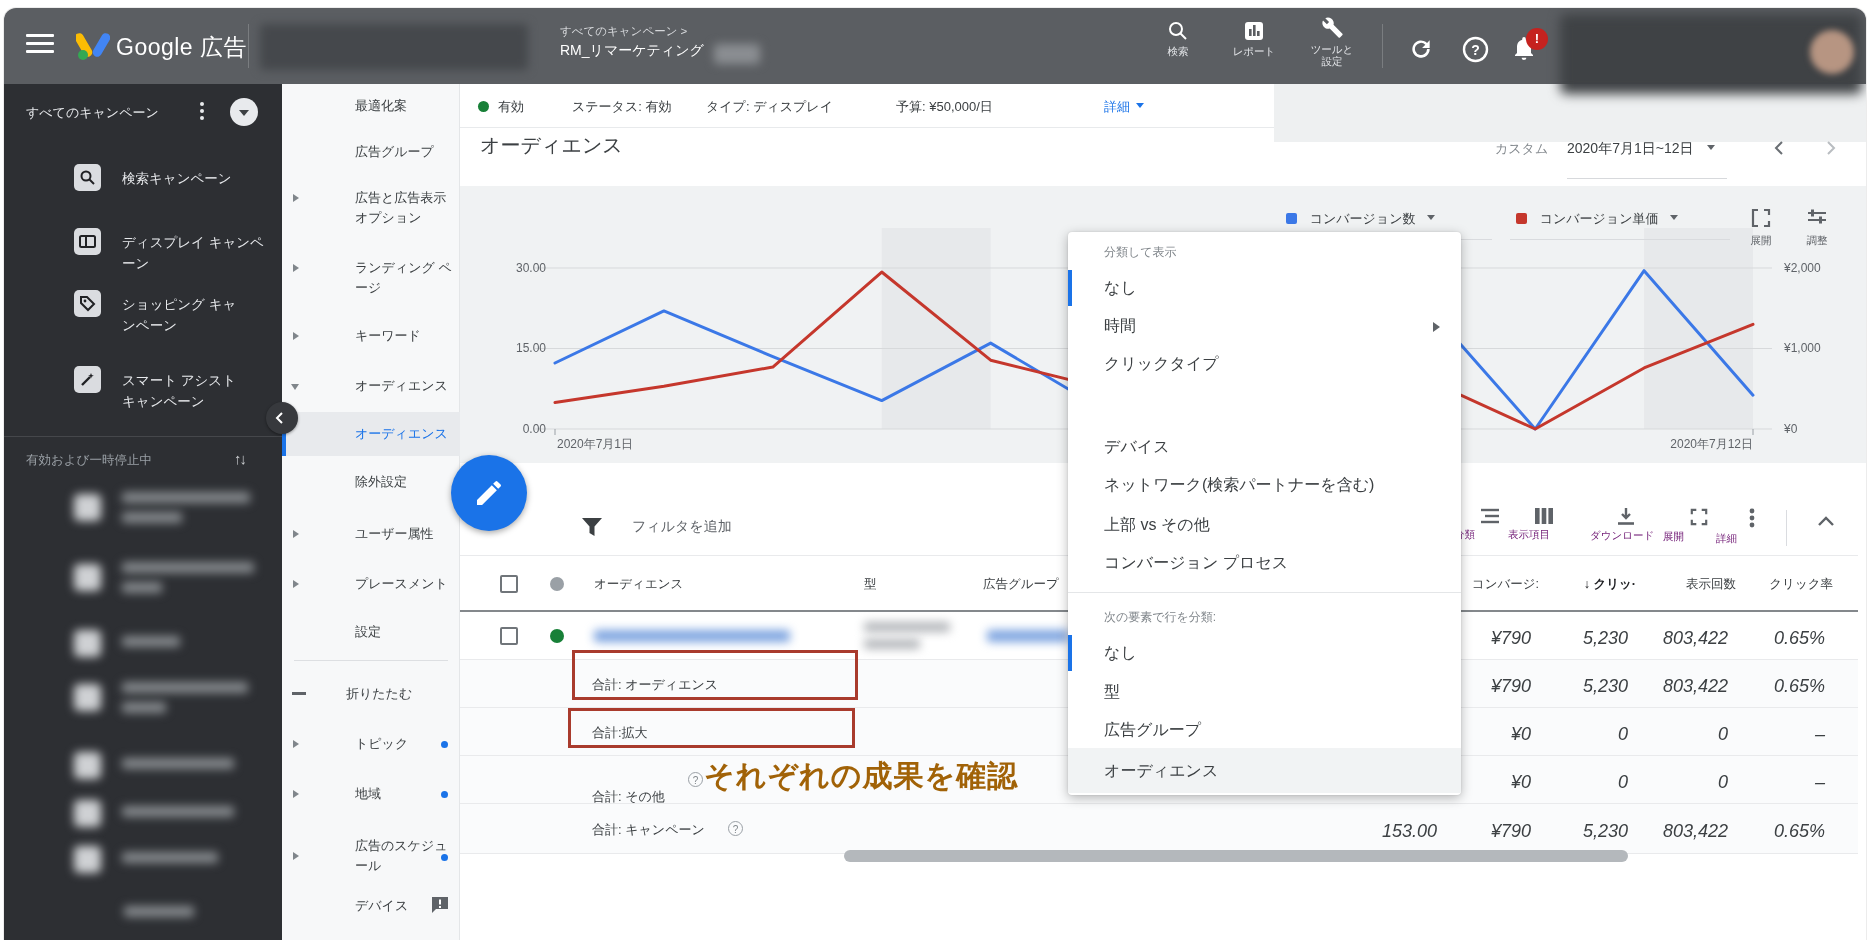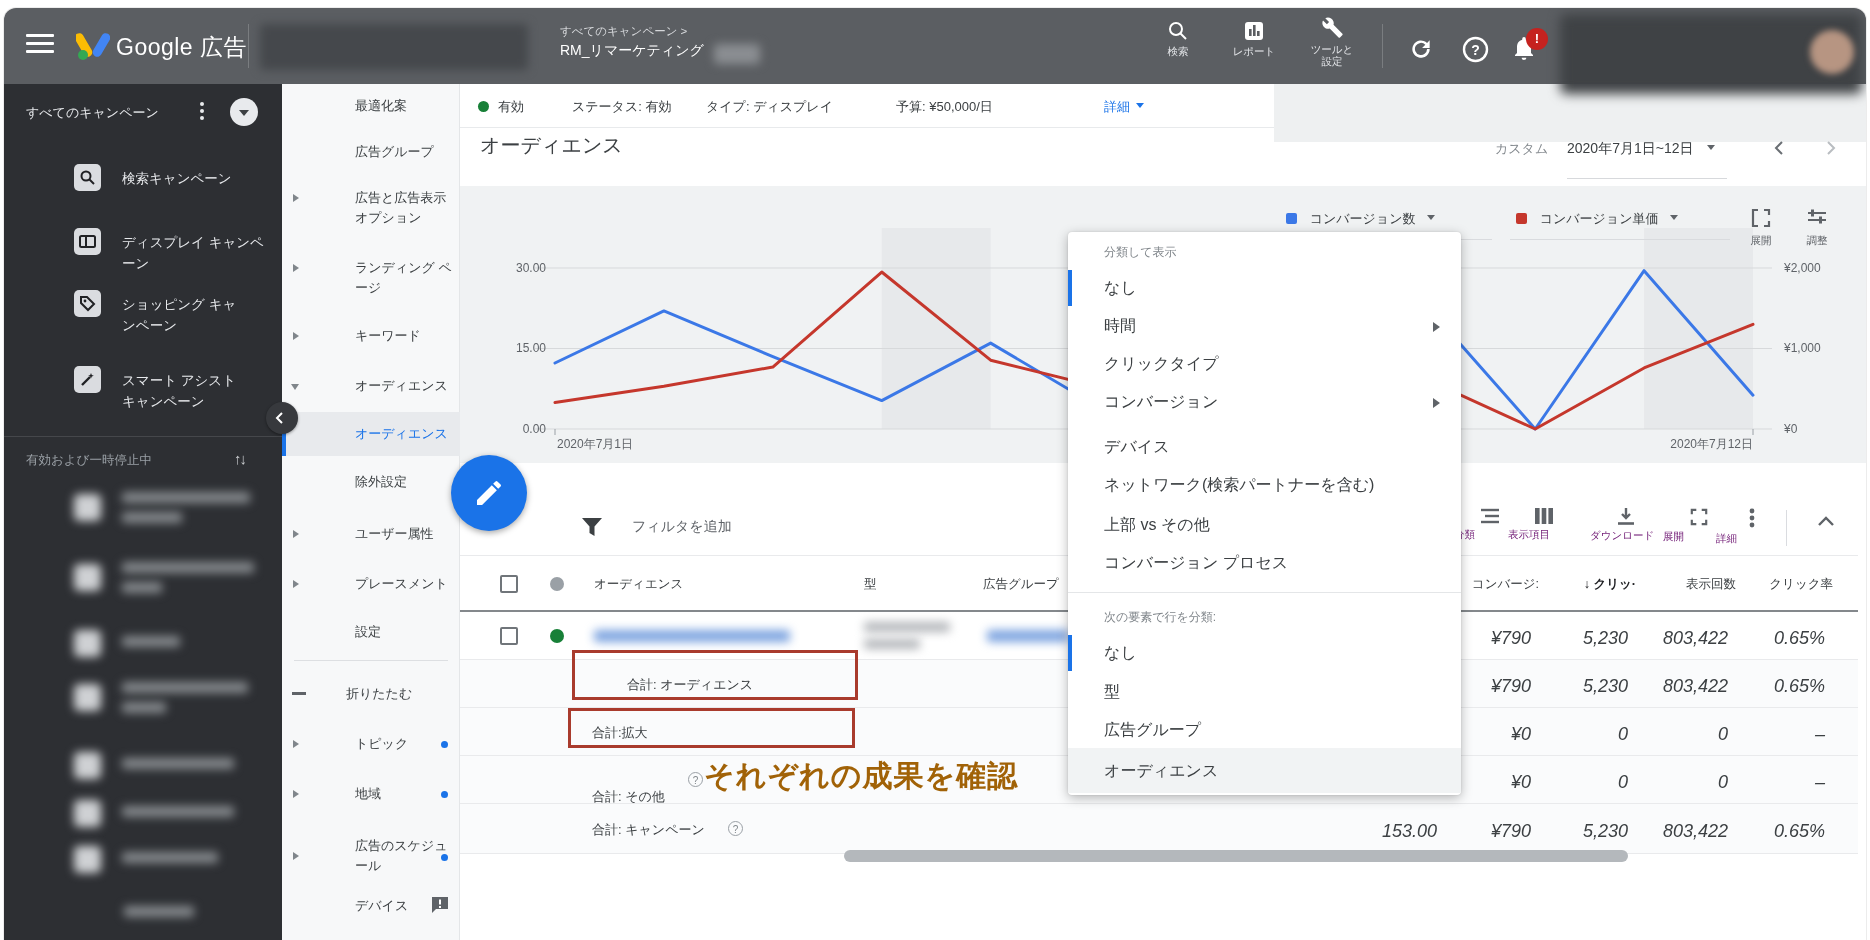--- a/index.html
+++ b/index.html
@@ -558,21 +558,21 @@
     <div class="blur-bar" style="left:404px; top:27px; width:56px; height:10px; background:#b3b6ba;"></div>
     <div class="blur-bar" style="left:527px; top:18px; width:82px; height:12px; background:#7da4e0;"></div>
     <div class="cell-num" style="right:327px; top:16px;">¥790</div>
     <div class="cell-num" style="right:230px; top:16px;">5,230</div>
     <div class="cell-num" style="right:130px; top:16px;">803,422</div>
     <div class="cell-num" style="right:33px; top:16px;">0.65%</div>
     <div class="sep"></div>
   </div>
 
   <div class="trow total" style="top:652px; height:48px;">
-    <div class="cell-label" style="top:16px;margin-left:35px;">合計: オーディエンス</div>
+    <div class="cell-label" style="top:16px;">合計: オーディエンス</div>
     <div class="cell-num" style="right:327px; top:16px;">¥790</div>
     <div class="cell-num" style="right:230px; top:16px;">5,230</div>
     <div class="cell-num" style="right:130px; top:16px;">803,422</div>
     <div class="cell-num" style="right:33px; top:16px;">0.65%</div>
     <div class="sep"></div>
   </div>
 
   <div class="trow total" style="top:700px; height:48px;">
     <div class="cell-label" style="top:16px;">合計:拡大</div>
     <div class="cell-num" style="right:327px; top:16px;">¥0</div>
@@ -603,21 +603,20 @@
     <div class="sep"></div>
   </div>
 
   <div class="hscroll"></div>
 
   <div class="menu">
     <div class="m-header" style="top:12px;">分類して表示</div>
     <div class="m-item" style="top:37px;"><div class="m-selbar"></div><span class="txt">なし</span></div>
     <div class="m-item" style="top:75px;"><span class="txt">時間</span><div class="m-sub"></div></div>
     <div class="m-item" style="top:113px;"><span class="txt">クリックタイプ</span></div>
-    <div class="m-item" style="top:151px;"><span class="txt">コンバージョン</span><div class="m-sub"></div></div>
     <div class="m-item" style="top:196px;"><span class="txt">デバイス</span></div>
     <div class="m-item" style="top:234px;"><span class="txt">ネットワーク(検索パートナーを含む)</span></div>
     <div class="m-item" style="top:312px;"><span class="txt">コンバージョン プロセス</span></div>
     <div class="m-item" style="top:274px;"><span class="txt">上部 vs その他</span></div>
     <div class="m-div" style="top:360px;"></div>
     <div class="m-header" style="top:377px;">次の要素で行を分類:</div>
     <div class="m-item" style="top:402px;"><div class="m-selbar"></div><span class="txt">なし</span></div>
     <div class="m-item" style="top:441px;"><span class="txt">型</span></div>
     <div class="m-item" style="top:479px;"><span class="txt">広告グループ</span></div>
     <div class="m-item hovered" style="top:516px;"><span class="txt">オーディエンス</span></div>

